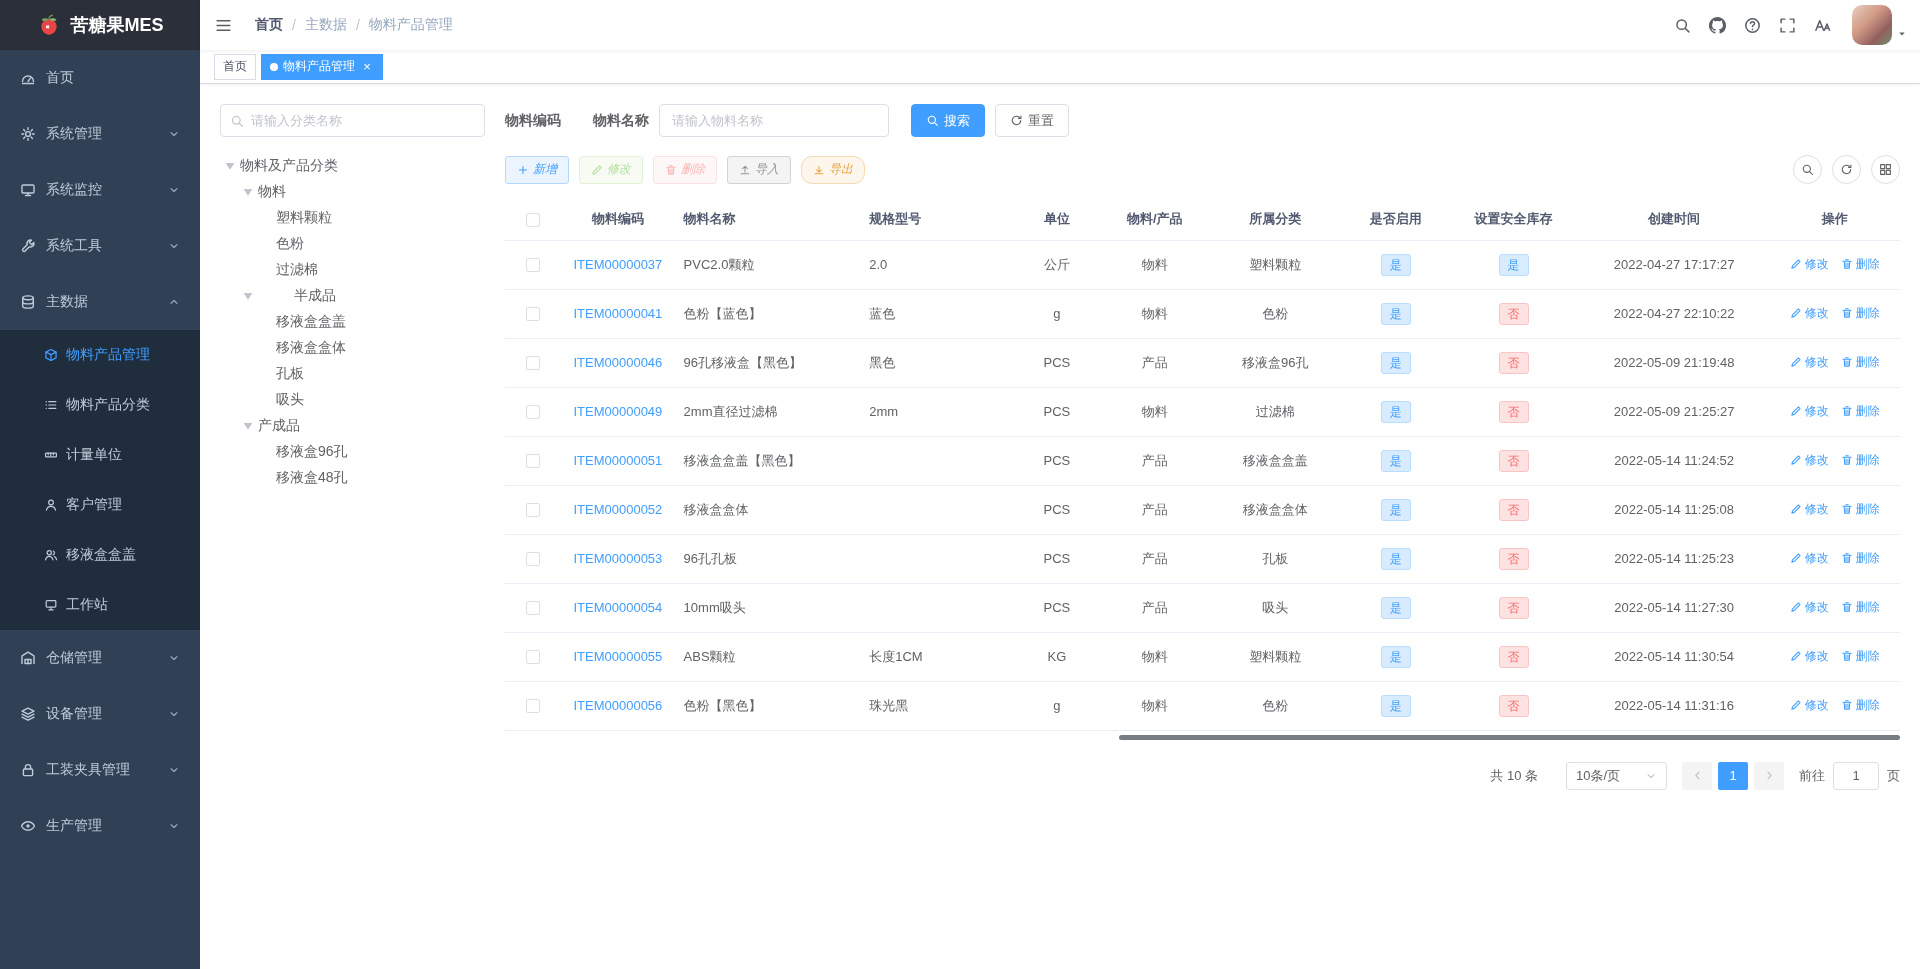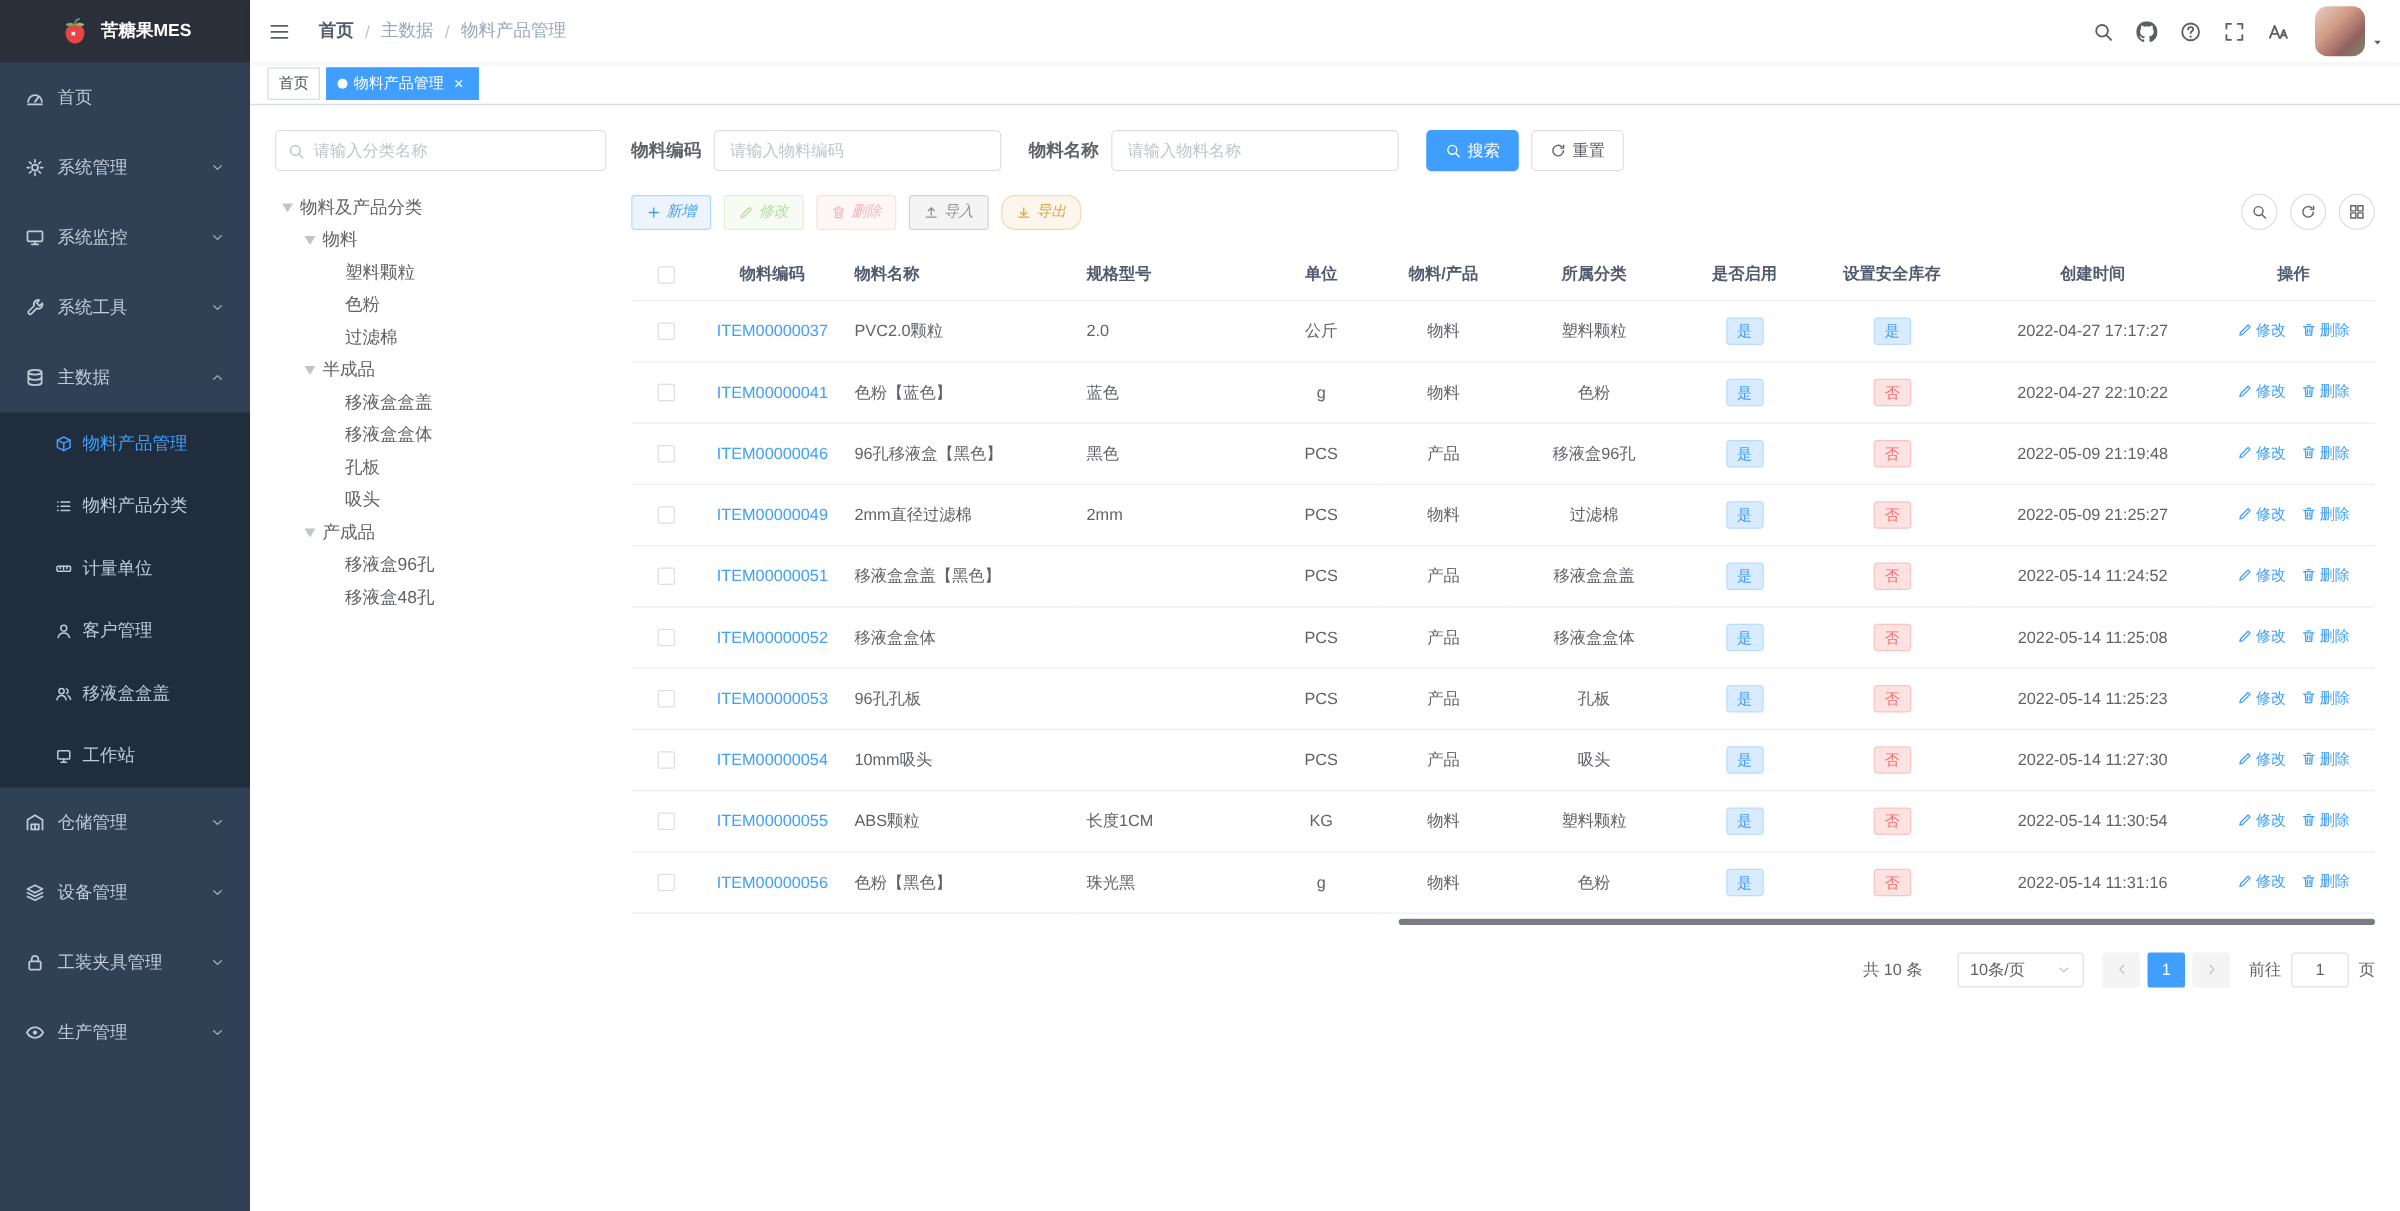--- a/index.html
+++ b/index.html
@@ -8,21 +8,21 @@
   .app { display:flex; width:1920px; height:969px; }
 
   .icon { display:inline-flex; width:1em; height:1em; }
   .icon svg { width:100%; height:100%; display:block; }
 
   
   .sidebar { width:200px; min-width:200px; height:969px; background:#304156; display:flex; flex-direction:column; overflow:hidden; }
   .logo { height:50px; background:#2b2f3a; display:flex; align-items:center; justify-content:center; gap:8px; cursor:pointer; }
   .logo-icon { width:26px; height:26px; display:inline-flex; }
   .logo-icon svg { width:100%; height:100%; }
-  .logo-text { color:#fff; font-size:14px; font-weight:600; }
+  .logo-text { color:#fff; font-size:18px; font-weight:600; }
   .menu { flex:1; overflow:hidden; }
   .menu-item { height:56px; display:flex; align-items:center; padding:0 20px; color:#bfcbd9; font-size:14px; cursor:pointer; gap:10px; }
   .menu-item .mi-icon { font-size:16px; }
   .menu-item .chevron { margin-left:auto; font-size:12px; opacity:.8; }
   .submenu { background:#1f2d3d; }
   .submenu-item { height:50px; display:flex; align-items:center; padding:0 20px 0 44px; color:#bfcbd9; font-size:14px; cursor:pointer; gap:8px; }
   .submenu-item .mi-icon { font-size:14px; }
   .submenu-item.active { color:#409eff; }
   .menu-label { white-space:nowrap; }
 
@@ -435,21 +435,21 @@
               <span class="tree-label">色粉</span>
             </div>
             <div class="tree-node" style="padding-left: 36px;">
               <span class="tree-caret leaf">
                 <svg viewBox="0 0 16 16">
                   <path d="M4.5 5.5h7L8 11z" fill="currentColor"></path>
                 </svg>
               </span>
               <span class="tree-label">过滤棉</span>
             </div>
-            <div class="tree-node" style="padding-left: 18px;">
+            <div class="tree-node" style="padding-left: 18px; gap: 36px;">
               <span class="tree-caret">
                 <svg viewBox="0 0 16 16">
                   <path d="M4.5 5.5h7L8 11z" fill="currentColor"></path>
                 </svg>
               </span>
               <span class="tree-label">半成品</span>
             </div>
             <div class="tree-node" style="padding-left: 36px;">
               <span class="tree-caret leaf">
                 <svg viewBox="0 0 16 16">
@@ -507,21 +507,20 @@
               <span class="tree-label">移液盒48孔</span>
             </div>
           </div>
       </div>
 
       <div class="table-panel">
         <div class="filter-bar">
           <div id="filter-fields" class="filter-fields">
               <div class="filter-item">
                 <label class="filter-label">物料编码</label>
-                <input class="filter-input" placeholder="请输入物料编码" style="">
               </div>
               <div class="filter-item">
                 <label class="filter-label">物料名称</label>
                 <input class="filter-input" placeholder="请输入物料名称" style="">
               </div>
             </div>
           <button class="btn btn-search">
             <span class="icon">
                 <svg viewBox="0 0 16 16" fill="none" stroke="currentColor" stroke-width="1.4" stroke-linecap="round" stroke-linejoin="round">
                   <circle cx="7.2" cy="7.2" r="4.4"></circle>

